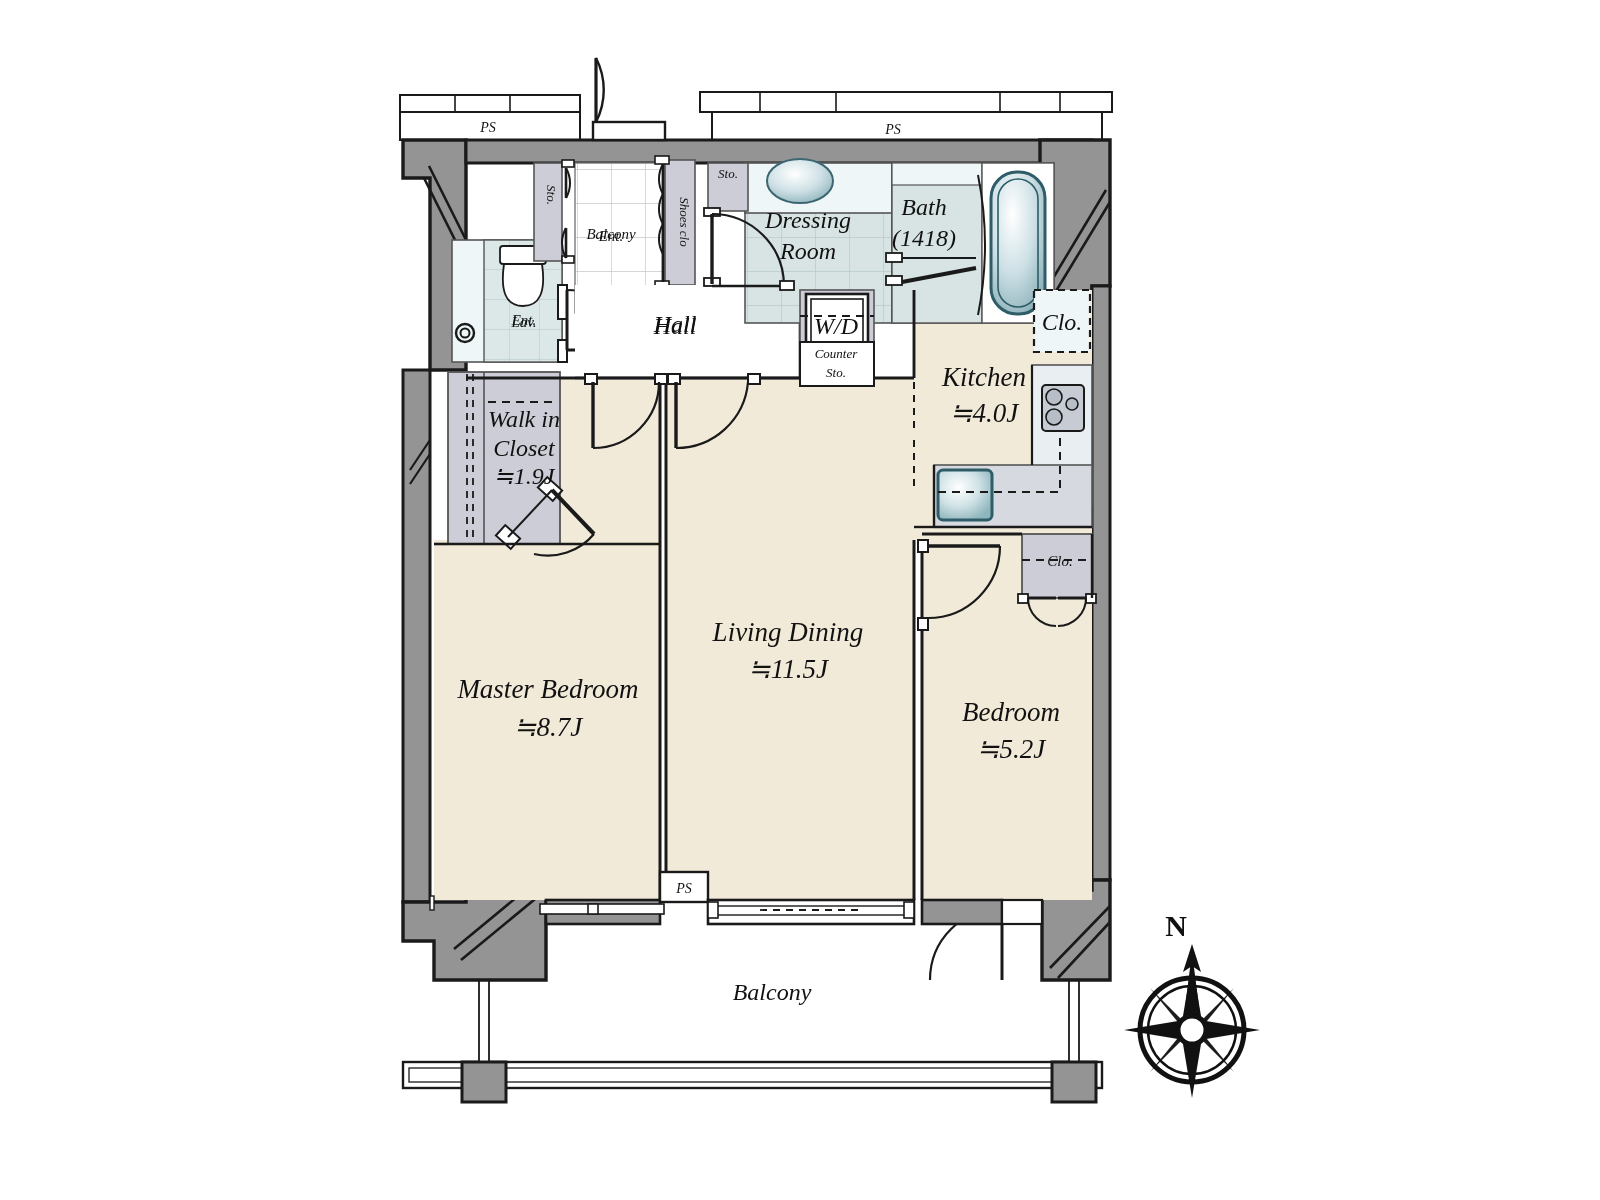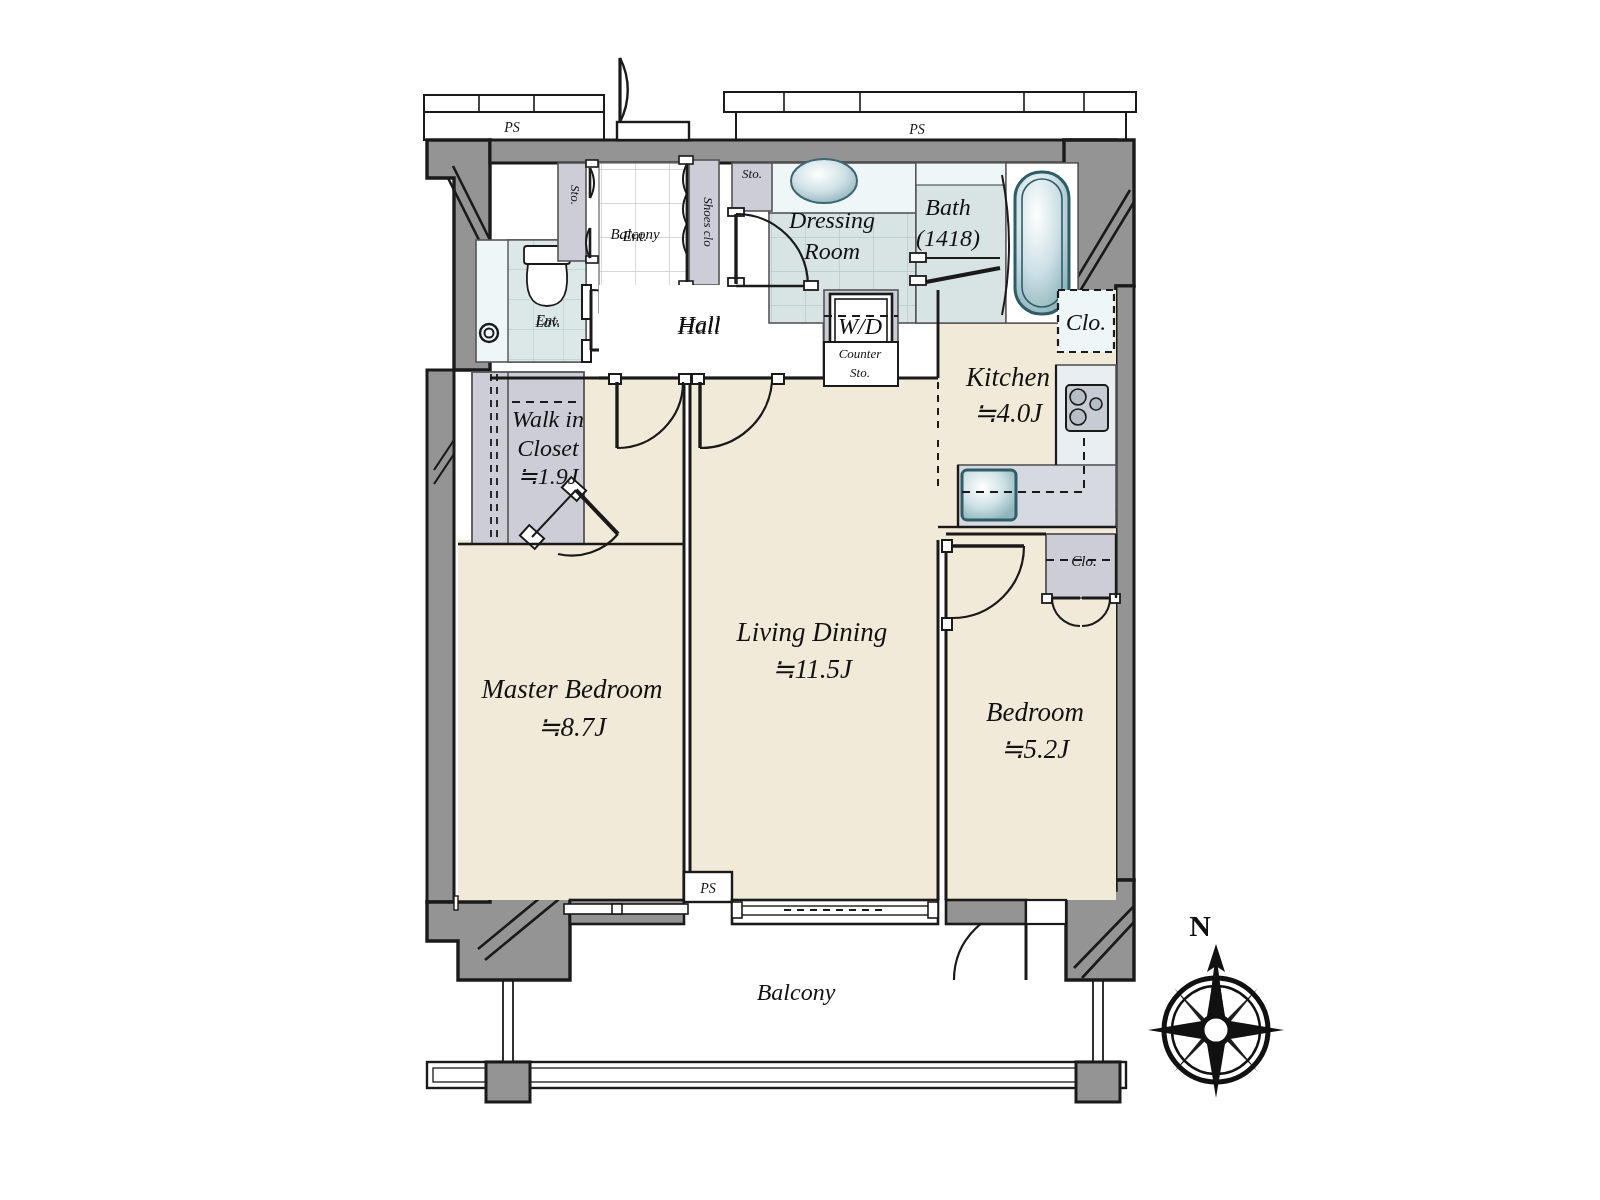--- a/index.html
+++ b/index.html
@@ -1,18 +1,18 @@
 <!DOCTYPE html>
 <html><head>
 <meta charset="utf-8">
 <style>
   html,body{margin:0;padding:0;background:#ffffff;}
   body{width:1600px;height:1200px;overflow:hidden;
        font-family:"Liberation Serif", serif;}
-  #stage{position:relative;width:1476px;height:1200px;background:#fff;padding-left:24px;}
+  #stage{position:relative;width:1476px;height:1200px;background:#fff;}
   svg{display:block;}
   .lbl{font-family:"Liberation Serif", serif;font-style:italic;fill:#111;}
   .lbl-room{font-size:27px;}
   .lbl-room-sm{font-size:24px;}
   .lbl-small{font-size:15px;}
   .lbl-tiny{font-size:13px;}
   .lbl-ps{font-size:14px;}
   .ctr{text-anchor:middle;}
 </style>
 </head>

